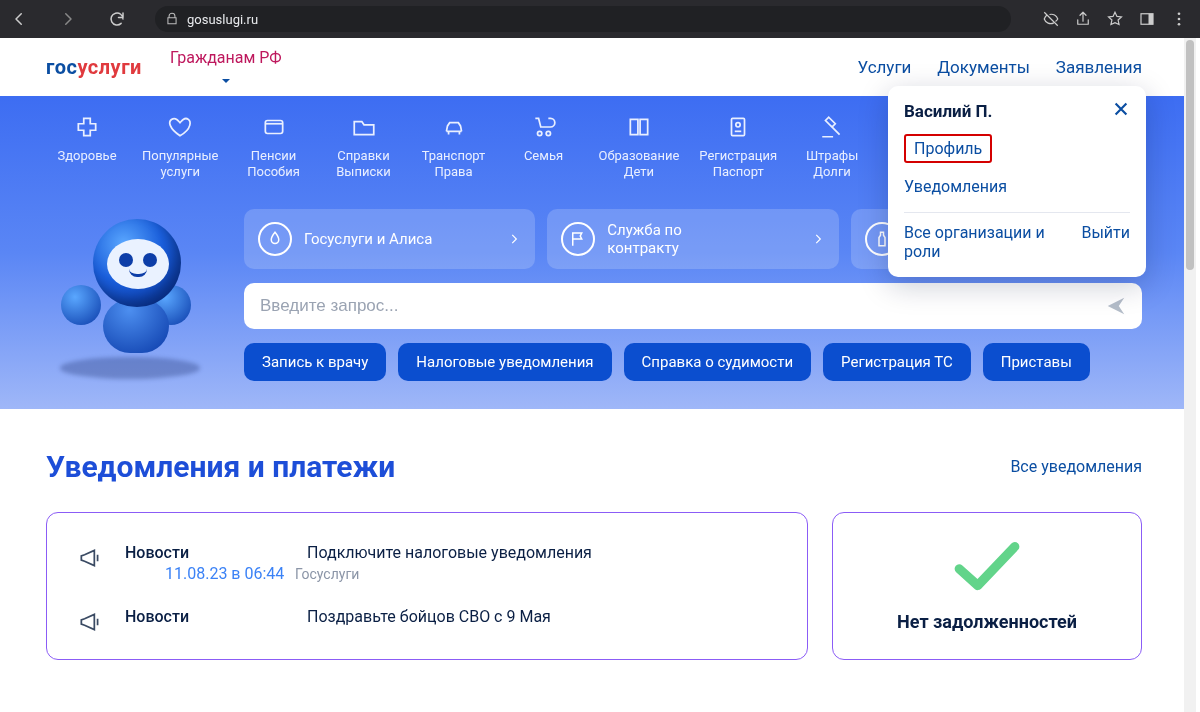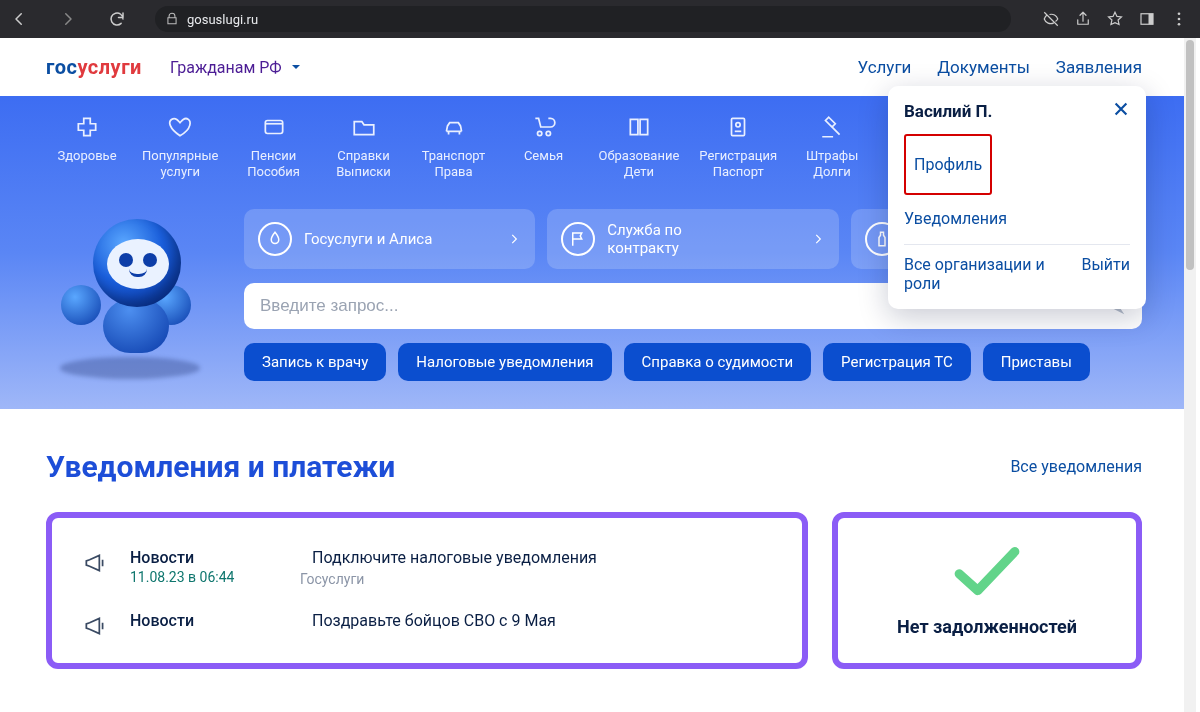--- a/index.html
+++ b/index.html
@@ -17,21 +17,21 @@
   
   .page { position:relative; width:1196px; height:674px; background:#fff; overflow:hidden; }
   .page-scroll { width:1188px; height:674px; overflow:hidden; }
   .scroll-fake { position:absolute; right:0; top:0; width:12px; height:674px; background:#f1f1f1; }
   .scroll-fake .thumb { position:absolute; left:2px; top:2px; width:8px; height:230px; background:#c1c1c1; border-radius:4px; }
 
   .topbar { height:58px; display:flex; align-items:center; padding:0 46px; gap:28px; }
   .logo { font-weight:700; font-size:20px; letter-spacing:0.5px; }
   .logo .blue { color:#0b4ea2; }
   .logo .red { color:#e03a3e; }
-  .seg-btn { display:flex; align-items:center; gap:8px; color:#4c1d95; font-size:16px; cursor:pointer; }
+  .seg-btn { display:flex; align-items:center; gap:8px; color:#be185d; font-size:16px; cursor:pointer;flex-direction:column; }
   .seg-btn svg { width:12px; height:12px; fill:#0b4ea2; }
   .topbar .spacer { flex:1; }
   .topnav a { color:#0b4ea2; font-size:17px; text-decoration:none; margin-left:22px; }
 
   .hero { position:relative; background:linear-gradient(180deg,#3d6df2 0%, #5a86f5 50%, #9fb7f8 100%); padding:18px 46px 28px; }
   .cat-row { display:flex; gap:8px; }
   .cat { flex:0 0 auto; color:#e9efff; text-align:center; font-size:13px; line-height:1.25; display:flex; flex-direction:column; align-items:center; gap:8px; cursor:pointer; padding:0 6px; min-width:82px; }
   .cat svg { width:26px; height:26px; stroke:#e9efff; fill:none; stroke-width:1.6; }
 
   .robot-area { display:flex; gap:28px; margin-top:28px; align-items:flex-start; }
@@ -66,44 +66,44 @@
 
   .chips { margin-top:14px; display:flex; gap:12px; flex-wrap:wrap; }
   .chip { background:#0b4ecf; color:#fff; font-size:15px; padding:10px 18px; border-radius:10px; cursor:pointer; }
 
   .section { padding:40px 46px 0; }
   .section-h { display:flex; align-items:center; justify-content:space-between; }
   .section-h h2 { font-size:30px; font-weight:700; color:#1d4ed8; }
   .section-h a { color:#0b4ea2; font-size:16px; text-decoration:none; }
 
   .cards-row { display:flex; gap:24px; margin-top:28px; }
-  .card { border:6px solid #8b5cf6; border-radius:12px; padding:24px 26px; }
+  .card { border:1px solid #8b5cf6; border-radius:12px; padding:24px 26px; }
   .card.news { flex:1; }
   .card.debt { width:310px; display:flex; flex-direction:column; align-items:center; gap:14px; }
   .news-item { display:flex; gap:18px; padding:6px 0 18px; }
   .news-item:last-child { padding-bottom:0; }
   .news-ico { width:34px; display:flex; align-items:flex-start; justify-content:center; padding-top:2px; }
   .news-ico svg { width:26px; height:26px; stroke:#3a4a63; fill:none; stroke-width:1.6; }
   .news-meta .type { font-size:16px; color:#0a1f44; font-weight:500; }
-  .news-meta .date { font-size:14px; color:#0f766e; margin-top:2px; }
+  .news-meta .date { font-size:16px; color:#3b82f6; margin-top:2px;margin-left:40px; }
   .news-body .title { font-size:16px; color:#0a1f44;margin-left:12px; }
   .news-body .src { font-size:14px; color:#8b95a7; margin-top:4px; }
   .news-grid { display:grid; grid-template-columns: 170px 1fr; row-gap:22px; }
 
   .check { width:74px; height:60px; }
   .check svg { width:74px; height:60px; stroke:#62d48a; fill:none; stroke-width:10; stroke-linecap:round; stroke-linejoin:round; }
   .debt-text { font-size:18px; font-weight:700; color:#0a1f44; text-align:center; }
 
   
   .user-pop { position:absolute; top:48px; right:50px; width:258px; background:#fff; border-radius:10px; box-shadow:0 8px 30px rgba(10,20,60,.22); padding:14px 16px 16px; z-index:50; }
   .user-pop .hdr { display:flex; align-items:center; justify-content:space-between; margin-bottom:10px; }
   .user-pop .hdr .name { font-size:17px; font-weight:700; color:#0a1f44; }
   .user-pop .hdr .close svg { width:18px; height:18px; stroke:#0b4ea2; stroke-width:2.4; fill:none; }
   .user-pop .item { display:block; color:#0b4ea2; font-size:16px; padding:8px 0; text-decoration:none; }
-  .user-pop .item.hl { border:2px solid #d40000; border-radius:3px; padding:19px 8px; display:inline-block; margin:2px 0 6px; }
+  .user-pop .item.hl { border:2px solid #d40000; border-radius:3px; padding:3px 8px; display:inline-block; margin:2px 0 6px; }
   .user-pop .divider { height:1px; background:#e4e7ef; margin:8px 0 10px; }
   .user-pop .bottom { display:flex; justify-content:space-between; }
   .user-pop .bottom a { color:#0b4ea2; font-size:16px; text-decoration:none; }
 
 </style>
 </head>
 <body>
 
 <div class="chrome">
   <div class="nav-btn">

